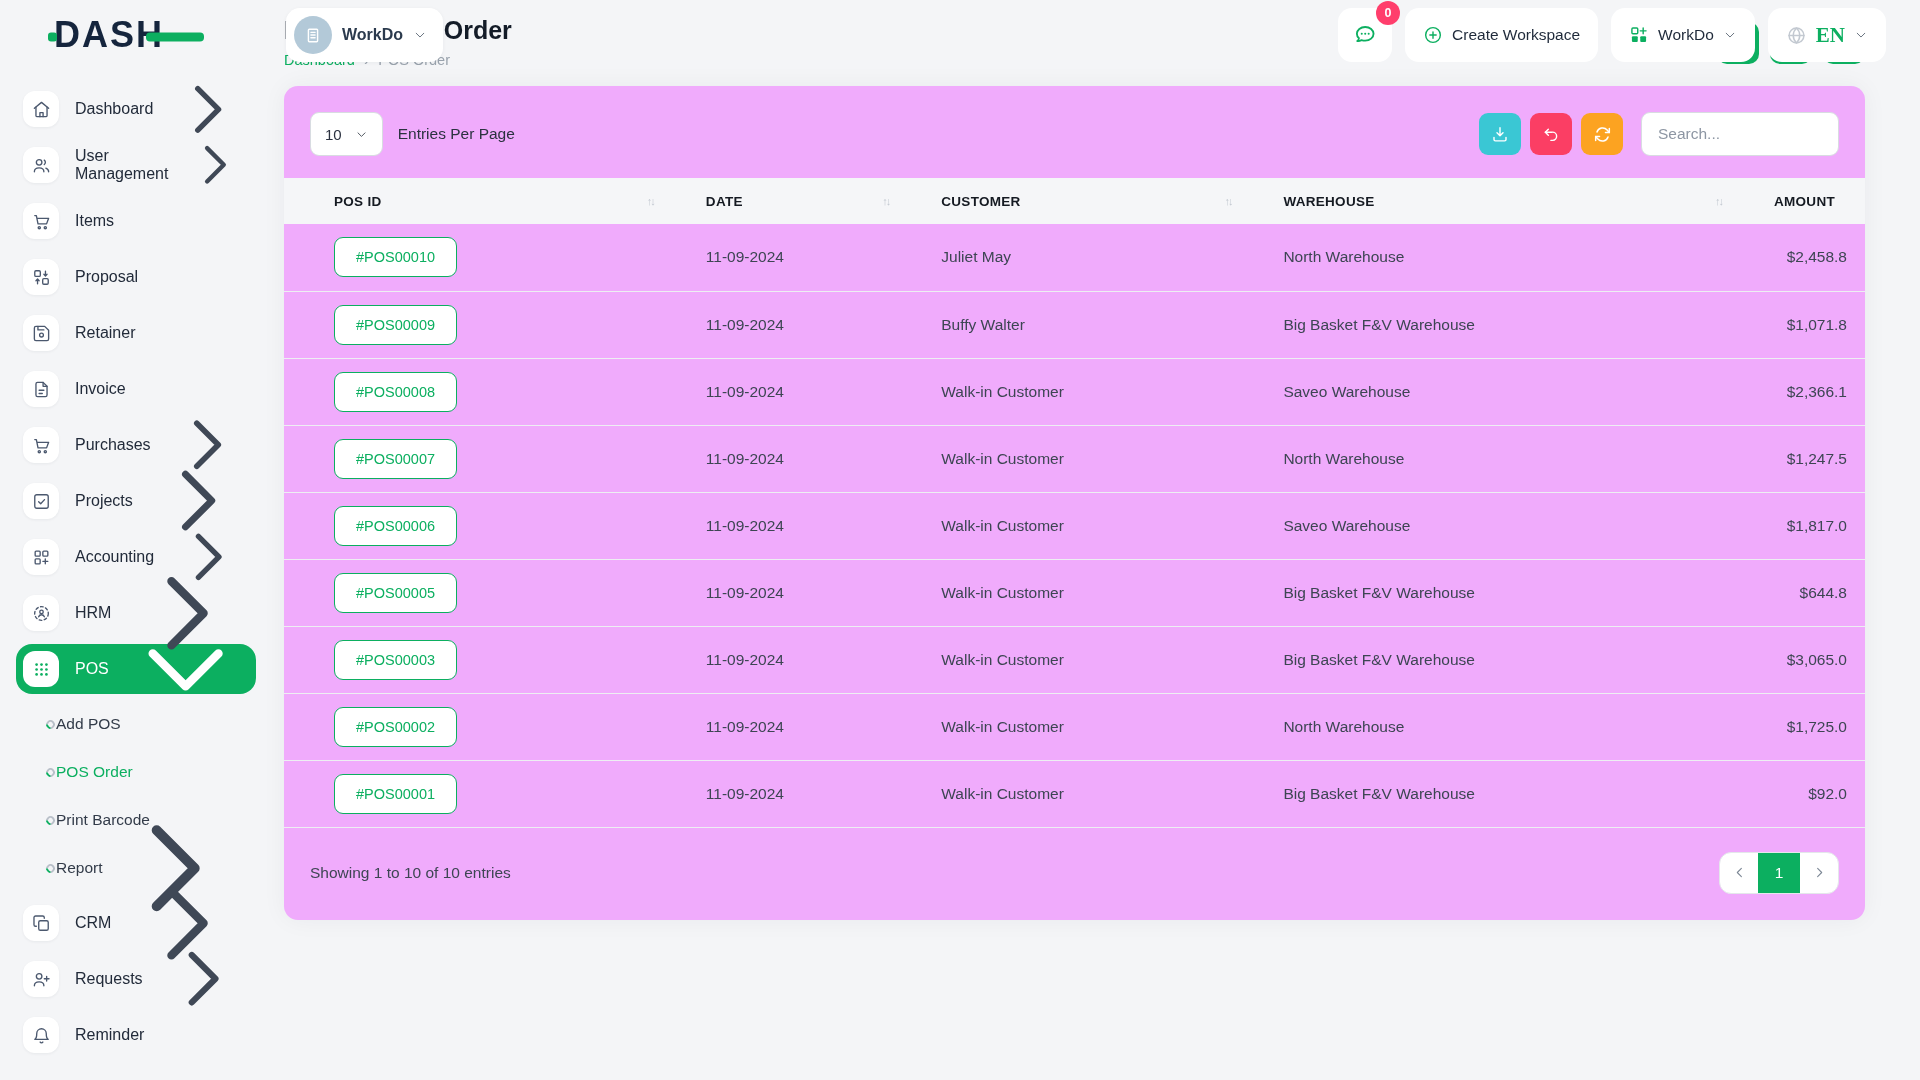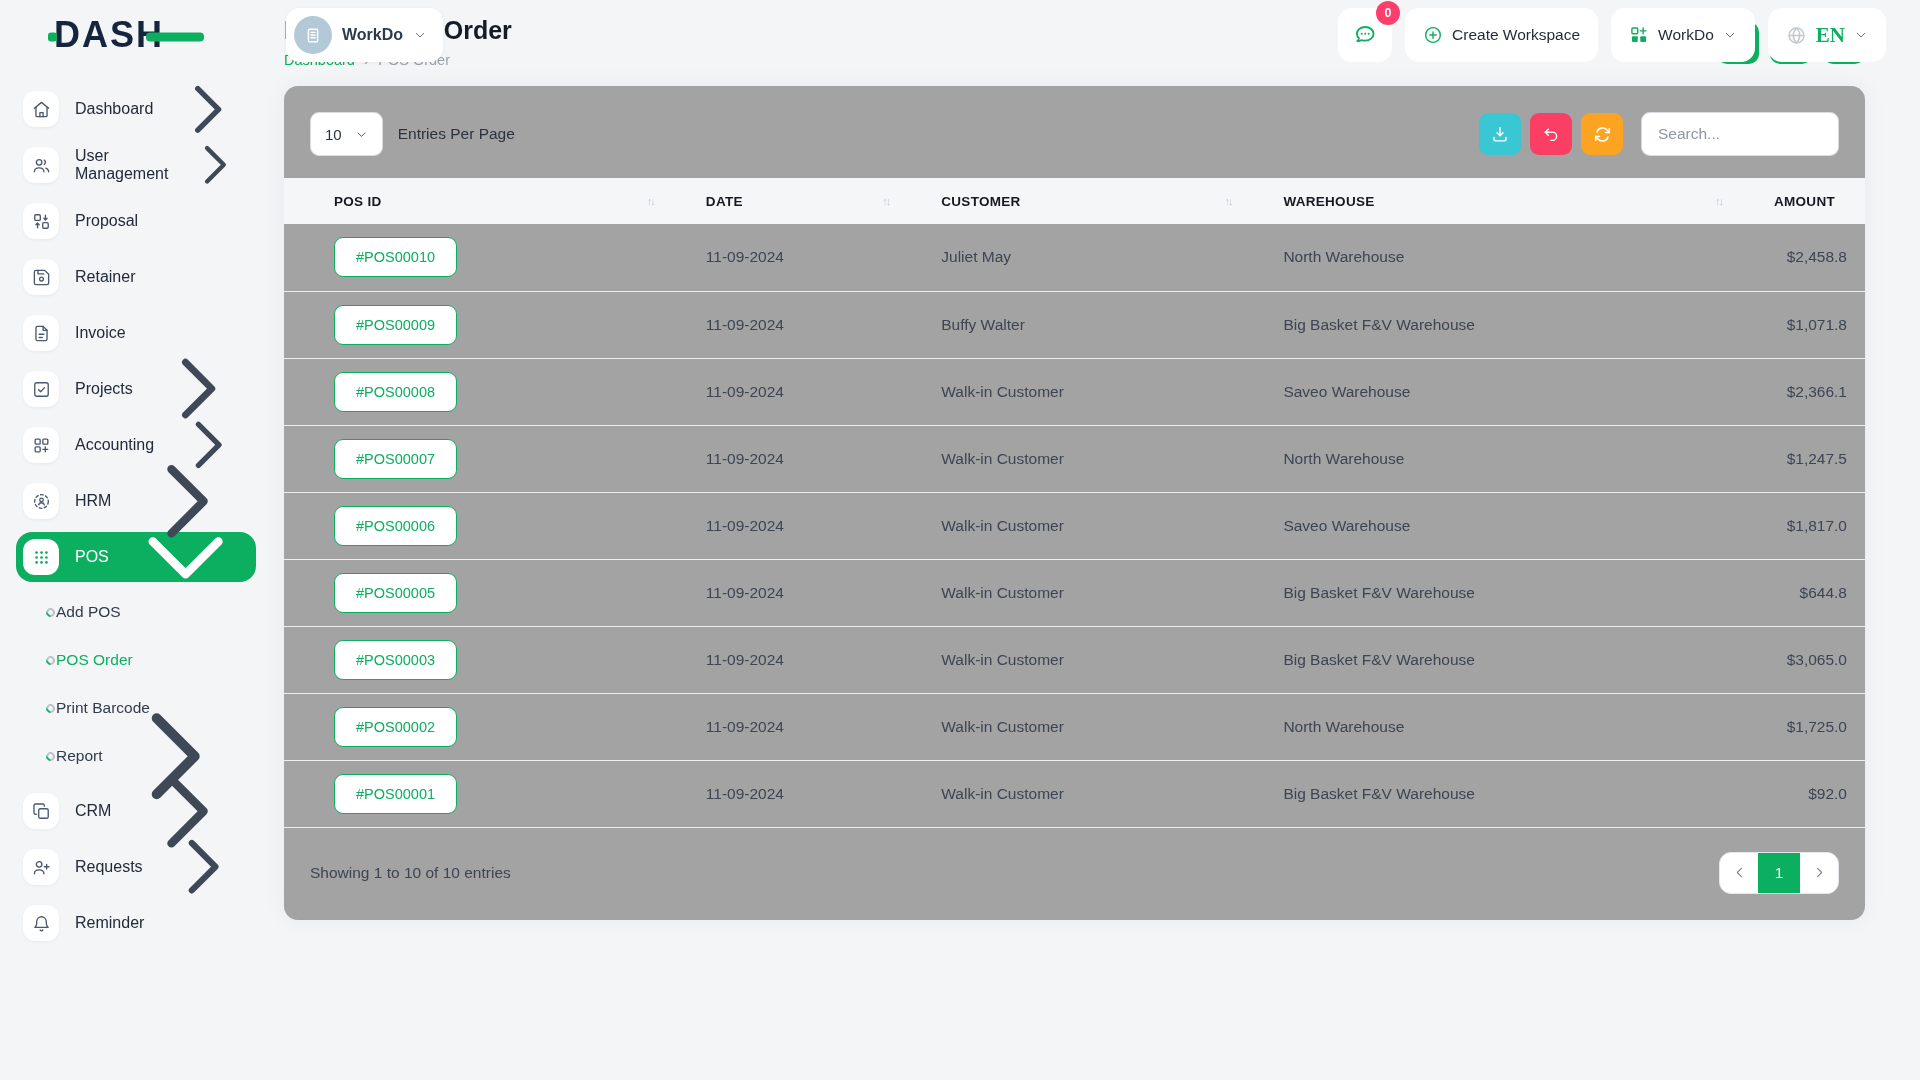--- a/index.html
+++ b/index.html
@@ -69,21 +69,21 @@
   .page-title { font-size:25px; font-weight:700; color:#141c28; }
   .breadcrumb { margin-top:7px; display:flex; align-items:center; gap:9px; font-size:14.5px; }
   .bc-home { color:var(--primary); cursor:pointer; }
   .bc-sep { color:#9aa3ad; font-size:16px; line-height:1; }
   .bc-cur { color:#9aa3ad; }
   .head-actions { display:flex; gap:11px; margin-top:6px; }
   .sq-btn { width:42px; height:42px; border-radius:10px; background:var(--primary); color:#fff;
     display:flex; align-items:center; justify-content:center; cursor:pointer; }
   .sq-btn svg { width:23px; height:23px; }
 
-  .card { margin-top:18px; background:#a3a3a3; border-radius:14px; box-shadow:0 0 24px rgba(25,35,55,.05); }
+  .card { margin-top:18px; background:#f0abfc; border-radius:14px; box-shadow:0 0 24px rgba(25,35,55,.05); }
   .controls { display:flex; justify-content:space-between; align-items:center; padding:26px 26px 22px; }
   .entries { display:flex; align-items:center; gap:15px; }
   .select-box { display:flex; align-items:center; gap:13px; border:1px solid #d8dce1; border-radius:9px;
     height:44px; padding:0 14px; background:#fff; font-size:15px; color:#2b3240; cursor:pointer; }
   .select-box .chev { color:#424a54; } .select-box .chev svg { width:13px; height:13px; }
   .entries-label { font-size:15.5px; font-weight:500; color:#2b3240; }
   .controls-right { display:flex; align-items:center; gap:9px; }
   .act-btn { width:42px; height:42px; border-radius:9px; display:flex; align-items:center;
     justify-content:center; color:#fff; cursor:pointer; }
   .act-btn svg { width:20px; height:20px; }
@@ -157,20 +157,32 @@
         <span class="mi-chev">
           <svg viewBox="0 0 24 24" fill="none" stroke="currentColor" stroke-width="1.7" stroke-linecap="round" stroke-linejoin="round" style="width:100%;height:100%;display:block">
             <path d="M9 5.5 15.5 12 9 18.5"></path>
           </svg>
         </span>
       </div>
       <div class="menu-item">
         <span class="mi-icon">
           <span style="width:19px;height:19px;display:flex">
             <svg viewBox="0 0 24 24" fill="none" stroke="currentColor" stroke-width="1.7" stroke-linecap="round" stroke-linejoin="round" style="width:100%;height:100%;display:block">
+              <circle cx="9.2" cy="19.8" r="1.4"></circle>
+              <circle cx="16.8" cy="19.8" r="1.4"></circle>
+              <path d="M3.5 4.5h2l2.1 10.5h10.8L21 8H6.4"></path>
+            </svg>
+          </span>
+        </span>
+        <span class="mi-label">Items</span>
+      </div>
+      <div class="menu-item">
+        <span class="mi-icon">
+          <span style="width:19px;height:19px;display:flex">
+            <svg viewBox="0 0 24 24" fill="none" stroke="currentColor" stroke-width="1.7" stroke-linecap="round" stroke-linejoin="round" style="width:100%;height:100%;display:block">
               <rect x="3.5" y="3.5" width="7" height="7" rx="1.5"></rect>
               <rect x="13.5" y="13.5" width="7" height="7" rx="1.5"></rect>
               <path d="M17 4v6m0 0-2-2m2 2 2-2"></path>
               <path d="M7 20v-6m0 0-2 2m2-2 2 2"></path>
             </svg>
           </span>
         </span>
         <span class="mi-label">Proposal</span>
       </div>
       <div class="menu-item">
@@ -189,20 +201,37 @@
         <span class="mi-icon">
           <span style="width:19px;height:19px;display:flex">
             <svg viewBox="0 0 24 24" fill="none" stroke="currentColor" stroke-width="1.7" stroke-linecap="round" stroke-linejoin="round" style="width:100%;height:100%;display:block">
               <path d="M14 3H7a2 2 0 0 0-2 2v14a2 2 0 0 0 2 2h10a2 2 0 0 0 2-2V8z"></path>
               <path d="M14 3v5h5"></path>
               <path d="M9 13h6M9 17h4"></path>
             </svg>
           </span>
         </span>
         <span class="mi-label">Invoice</span>
+      </div>
+      <div class="menu-item">
+        <span class="mi-icon">
+          <span style="width:19px;height:19px;display:flex">
+            <svg viewBox="0 0 24 24" fill="none" stroke="currentColor" stroke-width="1.7" stroke-linecap="round" stroke-linejoin="round" style="width:100%;height:100%;display:block">
+              <circle cx="9.2" cy="19.8" r="1.4"></circle>
+              <circle cx="16.8" cy="19.8" r="1.4"></circle>
+              <path d="M3.5 4.5h2l2.1 10.5h10.8L21 8H6.4"></path>
+            </svg>
+          </span>
+        </span>
+        <span class="mi-label">Purchases</span>
+        <span class="mi-chev">
+          <svg viewBox="0 0 24 24" fill="none" stroke="currentColor" stroke-width="1.7" stroke-linecap="round" stroke-linejoin="round" style="width:100%;height:100%;display:block">
+            <path d="M9 5.5 15.5 12 9 18.5"></path>
+          </svg>
+        </span>
       </div>
       <div class="menu-item">
         <span class="mi-icon">
           <span style="width:19px;height:19px;display:flex">
             <svg viewBox="0 0 24 24" fill="none" stroke="currentColor" stroke-width="1.7" stroke-linecap="round" stroke-linejoin="round" style="width:100%;height:100%;display:block">
               <rect x="3.5" y="3.5" width="17" height="17" rx="2.5"></rect>
               <path d="M8.4 12.3l2.6 2.6 4.8-5.3"></path>
             </svg>
           </span>
         </span>

